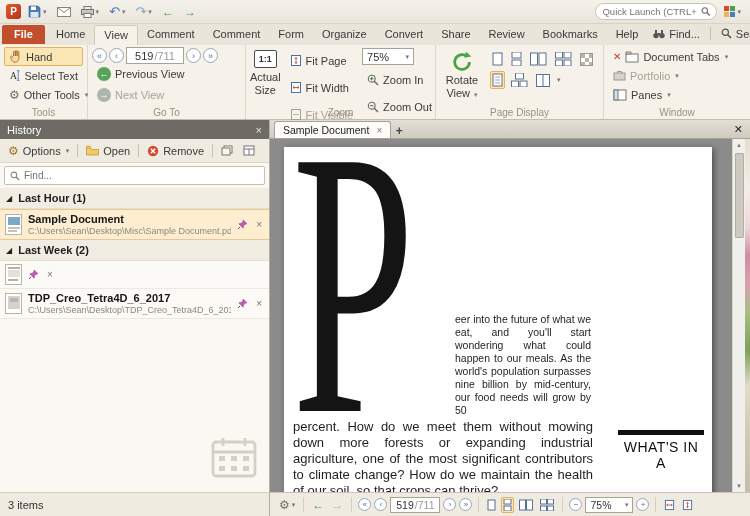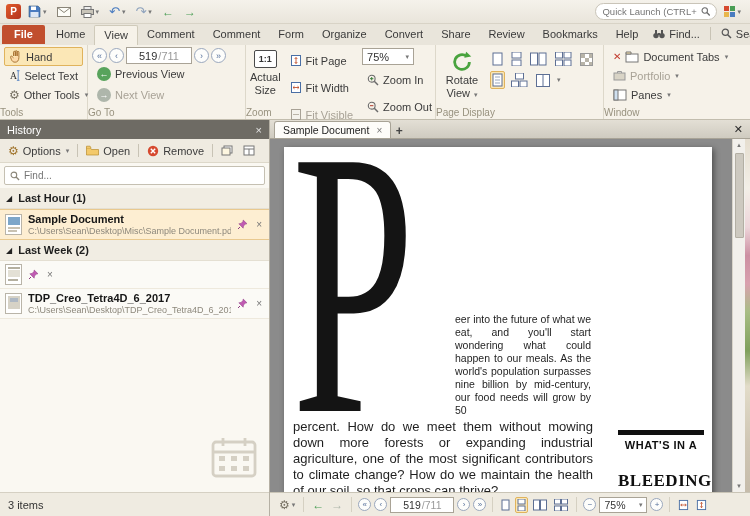--- a/index.html
+++ b/index.html
@@ -24,27 +24,27 @@
 .mtab{padding:3px 9px 4px;font-size:11px;color:#3a3a3a}
 .mtab.file{background:#c14f2e;color:#fff;font-weight:bold;border-radius:2px 2px 0 0;margin-right:2px;padding:3px 12px 4px}
 .mtab.active{background:#f6f2e9;border:1px solid #cfcaba;border-bottom:0;border-radius:2px 2px 0 0}
 .menu-right{margin-left:auto;display:flex;align-items:center;gap:2px;padding-bottom:2px}
 .mrbtn{display:flex;align-items:center;gap:4px;padding:2px 6px;color:#3a3a3a}
 .msep{width:1px;height:13px;background:#c8c3b5;margin:0 2px}
 
 
 .ribbon{position:absolute;top:45px;left:0;right:0;height:75px;background:#f6f2e9;border-bottom:1px solid #c2bdae;display:flex}
 .rgroup{display:flex;flex-direction:column;border-right:1px solid #ddd8ca;position:relative;padding:2px 4px 14px}
-.rlabel{position:absolute;bottom:1px;left:0;right:0;text-align:left;font-size:10px;color:#98927f}
+.rlabel{position:absolute;bottom:1px;left:0;right:0;text-align:center;font-size:10px;color:#98927f}
 .rbtn{display:flex;align-items:center;gap:4px;height:27px;padding:0 4px;border:1px solid transparent;border-radius:2px;white-space:nowrap;color:#3b3b3b}
 .rbtn.sel{background:#fbe7b6;border-color:#e0b35c}
 .rbtn.disabled{color:#a8a296}
 .rrow{display:flex;align-items:center;gap:2px;height:19px}
 .circ{width:15px;height:15px;border:1px solid #9aa7bd;border-radius:50%;display:inline-flex;align-items:center;justify-content:center;font-size:9px;color:#57719b;background:#fdfdfb;flex:none}
-.pgfield{display:flex;align-items:center;justify-content:center;background:#fff;border:1px solid #a9a396;height:17px;padding:0 12px;min-width:58px;gap:1px}
+.pgfield{display:flex;align-items:center;justify-content:center;background:#fff;border:1px solid #a9a396;height:17px;padding:0 5px;min-width:58px;gap:1px}
 .pgfield .dim{color:#999}
 .viewcirc{width:14px;height:14px;border-radius:50%;background:#58a35c;color:#fff;display:inline-flex;align-items:center;justify-content:center;font-size:9px;flex:none}
 .viewcirc.off{background:#aeb6ab}
 .zoomcols{display:flex;gap:4px}
 .bigbtn{width:46px;display:flex;flex-direction:column;align-items:center;padding-top:3px;color:#3b3b3b;text-align:center;line-height:1.15}
 .ic11{border:1.5px solid #4a4a4a;padding:3px 4px;font-weight:bold;font-size:9px;border-radius:2px;color:#333;background:#fff;margin-bottom:3px}
 .zfield{display:flex;align-items:center;justify-content:space-between;background:#fff;border:1px solid #a9a396;height:17px;padding:0 4px;width:52px}
 .pdgrid{display:flex;flex-direction:column;gap:3px;padding-top:3px}
 .pdrow{display:flex;align-items:center;gap:4px}
 .pdic{padding:1px;border:1px solid transparent;border-radius:2px;display:flex}
@@ -80,21 +80,21 @@
 .dplus{width:16px;height:15px;display:flex;align-items:center;justify-content:center;color:#444;font-weight:bold;font-size:12px}
 .dclose{position:absolute;right:7px;top:3px;color:#2a2a2a;font-size:11px}
 .dview{flex:1;background:#8b8b8b;position:relative;overflow:hidden}
 .page{position:absolute;left:14px;top:8px;width:428px;height:640px;background:#fff;box-shadow:2px 2px 6px rgba(0,0,0,.45)}
 .page .serif{font-family:Liberation Sans, sans-serif}
 .dropcap{position:absolute;left:8px;top:-54px;font-size:380px;line-height:1;color:#141414;font-family:"Liberation Serif","DejaVu Serif",serif;transform:scaleX(.58);transform-origin:0 0}
 .coltext{position:absolute;left:171px;top:166px;width:136px;font-size:10.5px;line-height:1.24;text-align:justify;color:#1f1f1f}
 .bodytext{position:absolute;left:9px;top:272px;width:300px;font-size:13px;line-height:1.24;text-align:justify;color:#1f1f1f}
 .bodytext .indent{text-indent:14px}
 .headline{position:absolute;left:334px;top:283px;width:86px;border-top:5px solid #101010;padding-top:4px;text-align:center;color:#101010}
-.hl-small{font-size:11px;font-weight:bold;letter-spacing:.5px;font-family:"Liberation Sans",sans-serif}
+.hl-small{font-size:14px;font-weight:normal;letter-spacing:.5px;font-family:"Liberation Sans",sans-serif}
 .hl-big{font-size:17px;font-weight:bold;font-family:"Liberation Serif","DejaVu Serif",serif;letter-spacing:.5px;margin-top:20px}
 .vscroll{position:absolute;top:0;right:5px;bottom:0;width:13px;background:#f2f0ec;border-left:1px solid #d8d4ca;display:flex;flex-direction:column;align-items:center}
 .varrow{height:12px;width:13px;font-size:6px;color:#777;display:flex;align-items:center;justify-content:center}
 .vthumb{width:9px;height:85px;background:#cdc9c0;border:1px solid #b3afa4;border-radius:1px;margin-top:2px}
 .vspacer{flex:1}
 .strip{position:absolute;top:0;right:0;bottom:0;width:5px;background:linear-gradient(180deg,#e5ddcf 0%,#f3efe7 14%,#eed5da 25%,#cc8fa2 33%,#d9a0ae 41%,#a8bd84 49%,#7fa05c 60%,#e2dcc9 70%,#cfc6b4 86%,#c6bcab 100%)}
 .dtoolbar{height:24px;background:#efebe1;border-top:1px solid #c9c4b6;display:flex;align-items:center;padding:0 7px;gap:3px;flex:none}
 .sep{width:1px;height:15px;background:#d5d0c2;margin:0 3px}
 .tgl{display:flex;align-items:center;gap:1px;padding:1px 2px;border-radius:2px;color:#555}
 .minicirc{width:13px;height:13px;border:1px solid #9aa7bd;border-radius:50%;display:inline-flex;align-items:center;justify-content:center;font-size:8px;color:#57719b;background:#fdfdfb;flex:none}

